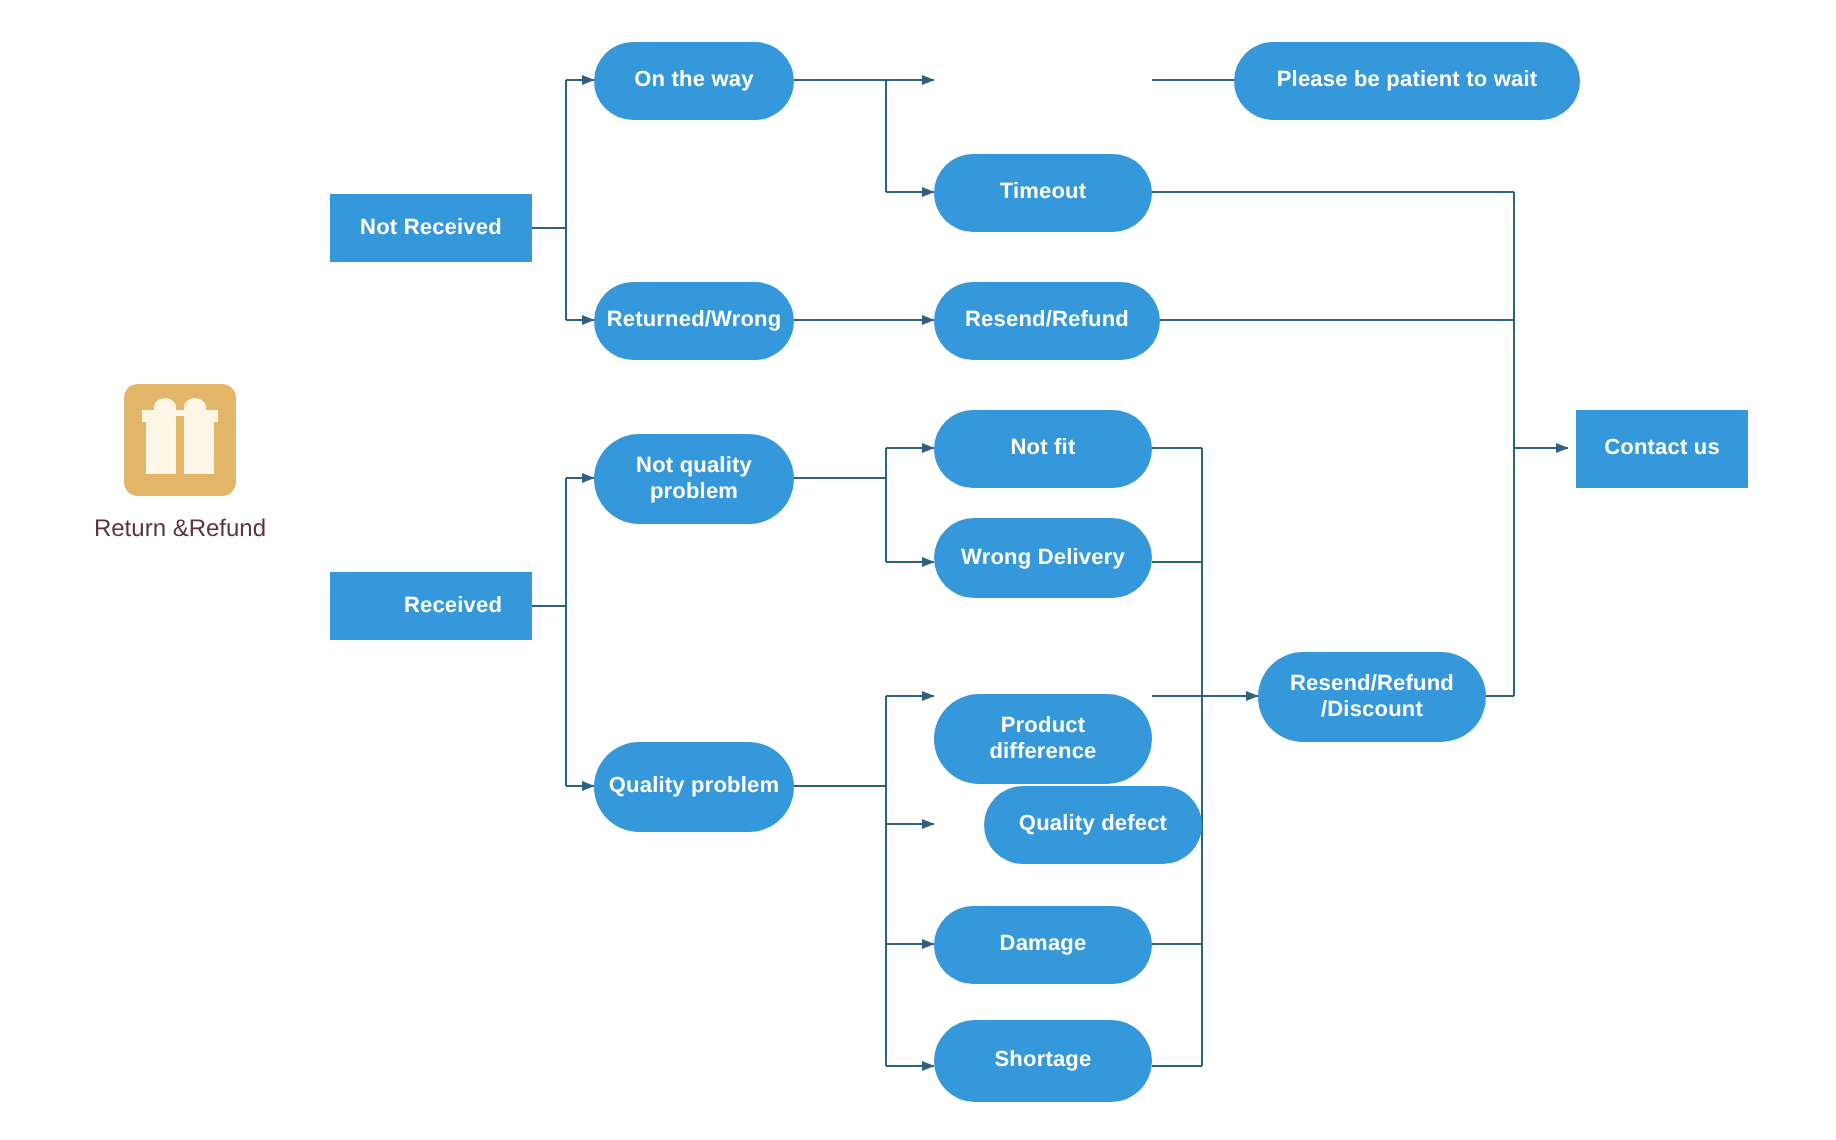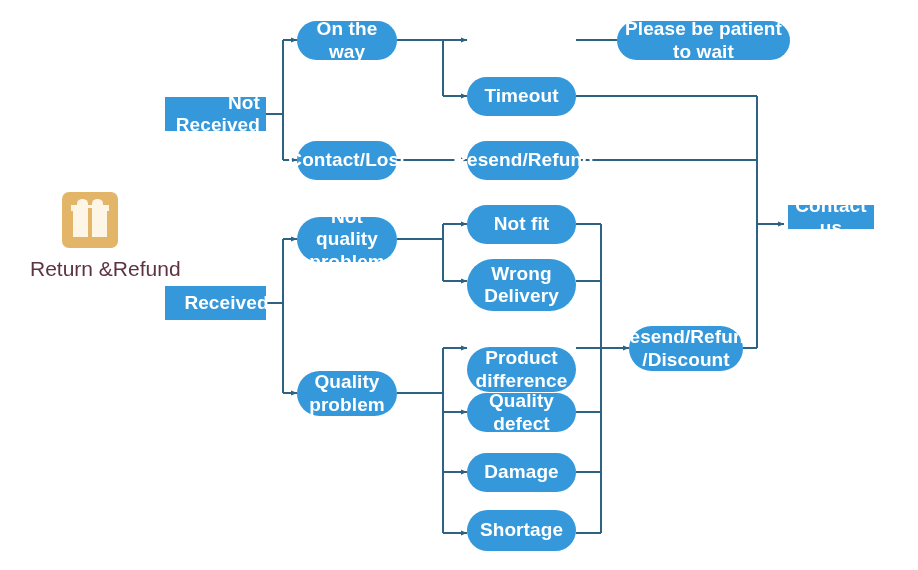--- a/index.html
+++ b/index.html
@@ -29,21 +29,21 @@
   }
   .node {
     position: absolute;
     box-sizing: border-box;
     display: flex;
     align-items: center;
     justify-content: center;
     text-align: center;
     color: #ffffff;
     font-weight: bold;
-    font-size: 19px;
+    font-size: 11px;
     line-height: 1.18;
     letter-spacing: 0.1px;
     background: #3498db;
     z-index: 3;
     padding: 0 6px;
   }
   .node.pill { border-radius: 999px; }
   .node.rect { border-radius: 0px; }
 
   .root-icon-wrap {
@@ -92,21 +92,21 @@
     width: 11px;
     height: 9px;
     background: #fdf6e6;
     border-radius: 60% 60% 10% 10%;
   }
   .gift-icon .gbow-l { left: 15px; }
   .gift-icon .gbow-r { left: 30px; }
 
   .root-label {
     margin-top: 9px;
-    font-size: 21px;
+    font-size: 12px;
     color: #5d3340;
     font-family: "Liberation Sans", sans-serif;
     white-space: nowrap;
     font-weight: normal;
   }
 </style>
 </head>
 <body>
 
 <div id="flow-root">
@@ -180,34 +180,34 @@
       <div class="gbow-l"></div>
       <div class="gbow-r"></div>
     </div>
     <div class="root-label">Return &amp;Refund</div>
   </div>
 
   <div class="node rect" style="left:165px; top:97px; width:101px; height:34px;text-align:right;">Not Received</div>
   <div class="node rect" style="left:165px; top:286px; width:101px; height:34px;padding-left:28px;">Received</div>
 
   <div class="node pill" style="left:297px; top:21px; width:100px; height:39px;">On the way</div>
-  <div class="node pill" style="left:297px; top:141px; width:100px; height:39px;">Contact/Lost</div>
+  <div class="node pill" style="left:297px; top:141px; width:100px; height:39px;">Returned/Wrong</div>
 
   <div class="node pill" style="left:467px; top:77px; width:109px; height:39px;">Timeout</div>
   <div class="node pill" style="left:617px; top:21px; width:173px; height:39px;">Please be patient to wait</div>
 
   <div class="node pill" style="left:297px; top:217px; width:100px; height:45px;">Not quality problem</div>
 
   <div class="node pill" style="left:467px; top:141px; width:113px; height:39px;">Resend/Refund</div>
   <div class="node pill" style="left:297px; top:371px; width:100px; height:45px;">Quality problem</div>
 
   <div class="node pill" style="left:467px; top:205px; width:109px; height:39px;">Not fit</div>
-  <div class="node pill" style="left:467px; top:259px; width:109px; height:52px;">Wrong Delivery</div>
+  <div class="node pill" style="left:467px; top:259px; width:109px; height:40px;">Wrong Delivery</div>
   <div class="node pill" style="left:467px; top:326px; width:109px; height:45px;margin-top:21px;">Product difference</div>
-  <div class="node pill" style="left:467px; top:393px; width:109px; height:39px;">Quality defect</div>
+  <div class="node pill" style="left:492px; top:393px; width:109px; height:39px;">Quality defect</div>
   <div class="node pill" style="left:467px; top:453px; width:109px; height:39px;">Damage</div>
   <div class="node pill" style="left:467px; top:510px; width:109px; height:41px;">Shortage</div>
 
   <div class="node pill" style="left:629px; top:326px; width:114px; height:45px;">Resend/Refund /Discount</div>
 
-  <div class="node rect" style="left:788px; top:205px; width:86px; height:24px;">Contact us</div>
+  <div class="node rect" style="left:788px; top:205px; width:86px; height:39px;">Contact us</div>
 
 </div>
 
 </body></html>

